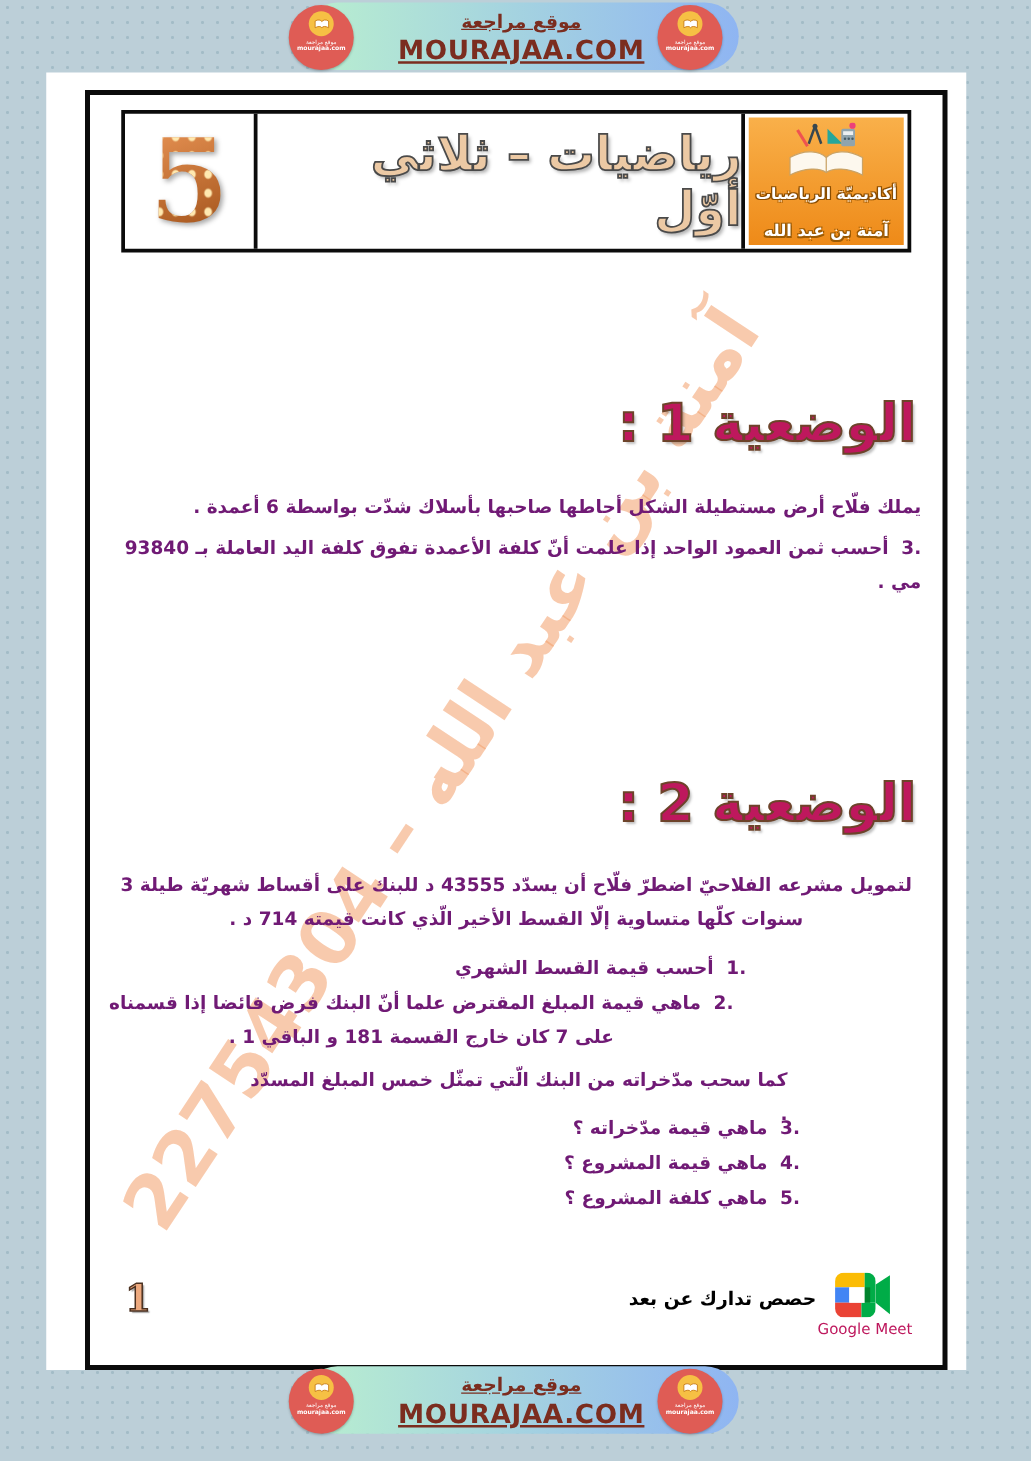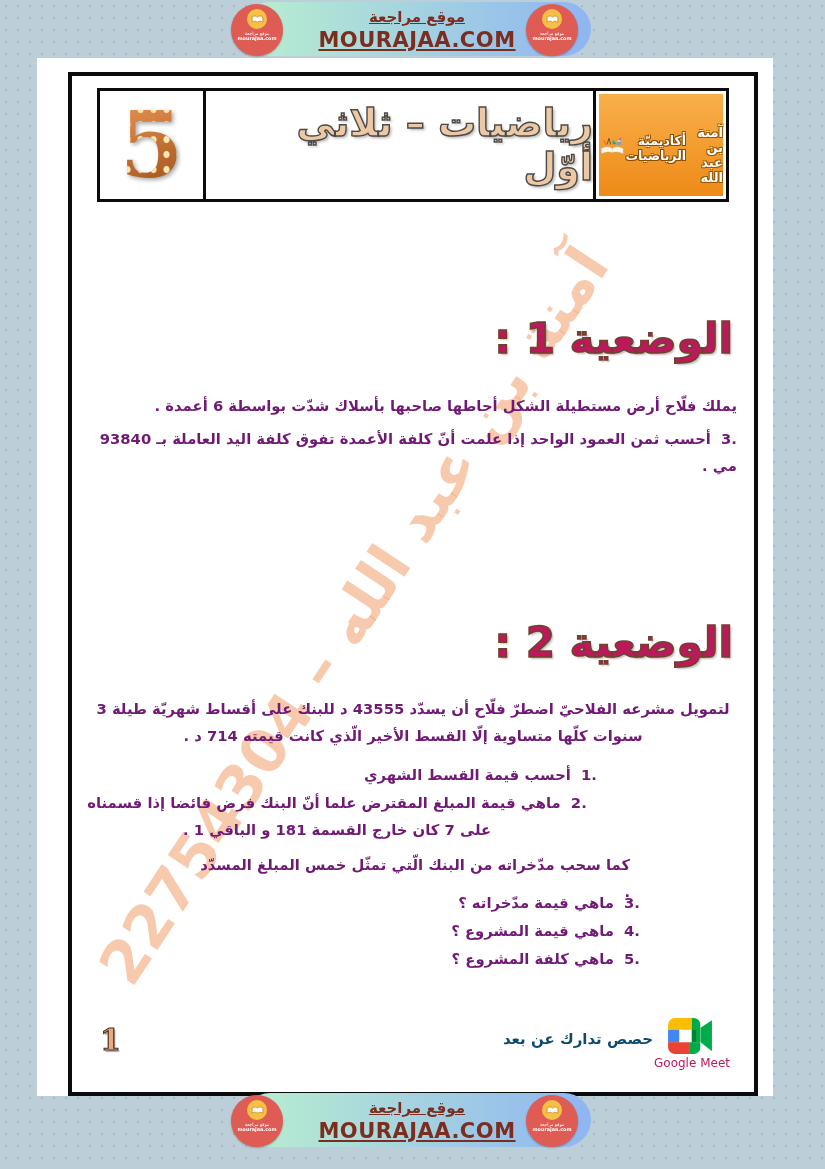--- a/index.html
+++ b/index.html
@@ -34,21 +34,21 @@
   .cell-title { flex:1; display:flex; align-items:center; justify-content:center; direction:rtl;padding-left:12px; }
   .doc-title {
     font-size:38px; font-weight:bold; color:#ecc9a4;
     -webkit-text-stroke:1.4px #4a4a4a;
     text-shadow:2px 2px 3px rgba(0,0,0,0.3);
   }
   .cell-logo { width:133px; border-left:3px solid #0b0b0b; padding:3px; }
   .academy-logo {
     width:100%; height:100%;
     background:linear-gradient(180deg,#f9b04a,#ee8a18);
-    display:flex; flex-direction:row; align-items:center; justify-content:flex-start;
+    display:flex; flex-direction:column; align-items:center; justify-content:flex-start;
     padding-top:4px;
   }
   .academy-name { font-size:12.5px; font-weight:bold; color:#fff; direction:rtl; margin-top:1px;
     text-shadow:1px 1px 0 #8a4d00,-1px 1px 0 #8a4d00,1px -1px 0 #8a4d00,-1px -1px 0 #8a4d00; }
   .academy-teacher { font-size:13px; font-weight:bold; color:#fff; direction:rtl; margin-top:16px;
     text-shadow:1px 1px 0 #9a5a05,-1px 1px 0 #9a5a05,1px -1px 0 #9a5a05,-1px -1px 0 #9a5a05; }
   
   .sit-heading {
     position:absolute; right:92px; z-index:3; direction:rtl;
     font-size:42px; font-weight:bold; color:#be185d;
@@ -66,21 +66,21 @@
   .item { margin-bottom:1px; }
   .center { text-align:center; }
   .num { direction:ltr; unicode-bidi:isolate; margin-left:5px; }
   
   .page-num {
     position:absolute; left:100px; top:1022px; z-index:3;
     font-family:"DejaVu Serif", serif; font-size:30px; font-weight:bold; color:#eda97e;
     -webkit-text-stroke:1.2px #4a3020; text-shadow:1.5px 1.5px 1px rgba(0,0,0,0.35);
   }
   .meet-caption { position:absolute; right:172px; top:1030px; z-index:3; direction:rtl;
-    font-size:15px; font-weight:bold; color:#0c4a6e; }
+    font-size:15px; font-weight:bold; color:#000000; }
   .meet-logo { position:absolute; left:668px; top:1018px; z-index:3; }
   .meet-label { position:absolute; left:650px; top:1056px; width:84px; text-align:center; z-index:3;
     font-size:12px; color:#be185d; }
   
   .banner { position:absolute; left:0; width:825px; height:60px; z-index:6; }
   .banner-top { top:0; } .banner-bottom { top:1091px; }
   .pill { position:absolute; left:243px; top:2px; width:348px; height:54px; border-radius:30px;
     background:linear-gradient(90deg,#b9efcf,#8fb5f2); text-align:center; padding-top:5px; }
   .site-name { display:inline-block; font-size:15px; font-weight:bold; color:#7b2d1f;
     text-decoration:underline; direction:rtl; line-height:1.3; }

